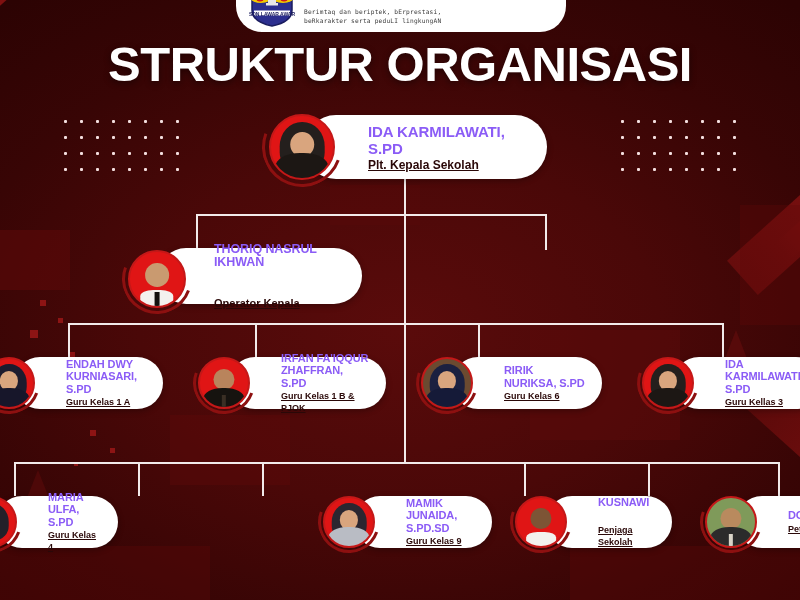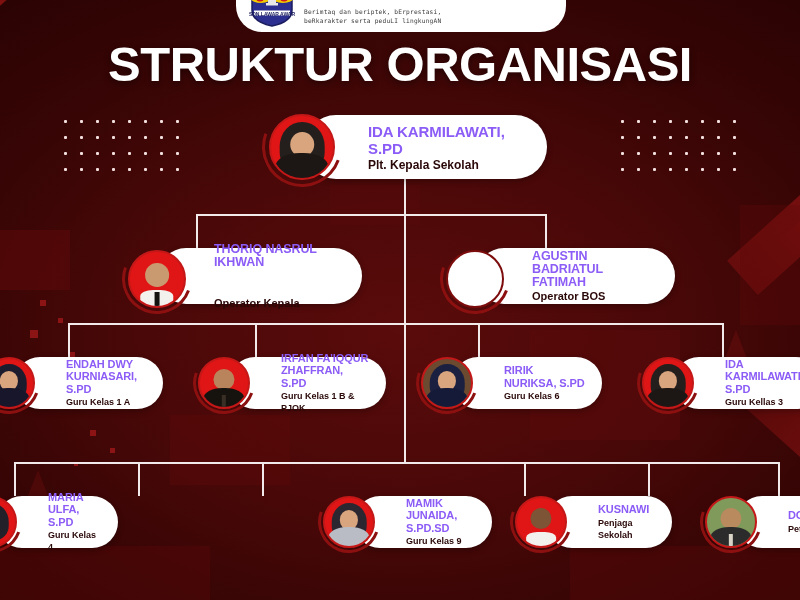--- a/index.html
+++ b/index.html
@@ -105,21 +105,21 @@
   .pill {
     position: absolute; left: 36px; top: 0;
     height: 58px; background: #ffffff;
     border-radius: 29px;
     display: flex; flex-direction: column; justify-content: center;
     padding-left: 56px; padding-right: 16px;
     box-shadow: 0 2px 6px rgba(0,0,0,.3);
   }
   .n-name { font-size: 11.5px; font-weight: 800; color: #8b5cf6; line-height: 13px;
             letter-spacing: -0.1px; white-space: pre-line; }
-  .n-role { font-size: 9.5px; font-weight: 700; color: #2a0808; line-height: 12px; margin-top: 1px; }
+  .n-role { font-size: 9.5px; font-weight: 700; color: #2a0808; line-height: 12px; margin-top: 1px; text-decoration: underline; }
 
   .avatar-wrap { position: absolute; left: 0; top: -4px; width: 70px; height: 70px; z-index: 2; }
   .ring-arc {
     position: absolute; left: 0; top: 0; width: 70px; height: 70px;
     border-radius: 50%;
     border: 3px solid #8d1010;
     border-right-color: transparent; border-top-color: transparent;
     transform: rotate(-25deg);
   }
   .avatar {
@@ -376,30 +376,20 @@
       <div class="avatar">
         <div class="ph">
           <div class="head" style="background:#c99a70;"></div>
           <div class="collar"></div>
           <div class="tie"></div>
         </div>
       </div>
     </div>
   </div>
 
-  <div class="node r2" style="left:440px; top:248px; width:235px;">
-    <div class="pill" style="width:199px;">
-      <div class="n-name">AGUSTIN BADRIATUL FATIMAH</div>
-      <div class="n-role">Operator BOS</div>
-    </div>
-    <div class="avatar-wrap">
-      <div class="ring-arc"></div>
-      <div class="avatar blank"></div>
-    </div>
-  </div>
 
   <div class="node r3" style="left:-22px; top:357px; width:185px;">
     <div class="pill" style="width:149px;">
       <div class="n-name">ENDAH DWY
 KURNIASARI, S.PD</div>
       <div class="n-role">Guru Kelas 1 A</div>
     </div>
     <div class="avatar-wrap">
       <div class="ring-arc"></div>
       <div class="avatar">
@@ -494,21 +484,21 @@
         <div class="ph">
           <div class="hijab" style="background:#2b2630;"></div>
           <div class="face"></div>
           <div class="body" style="background:#b9bcc4;"></div>
         </div>
       </div>
     </div>
   </div>
 
   <div class="node r4" style="left:510px; top:496px; width:162px;">
-    <div class="pill" style="width:126px;">
+    <div class="pill" style="width:126px;justify-content:space-between;">
       <div class="n-name">KUSNAWI</div>
       <div class="n-role">Penjaga Sekolah</div>
     </div>
     <div class="avatar-wrap">
       <div class="ring-arc"></div>
       <div class="avatar">
         <div class="ph">
           <div class="head" style="background:#7d5435;"></div>
           <div class="collar"></div>
         </div>

